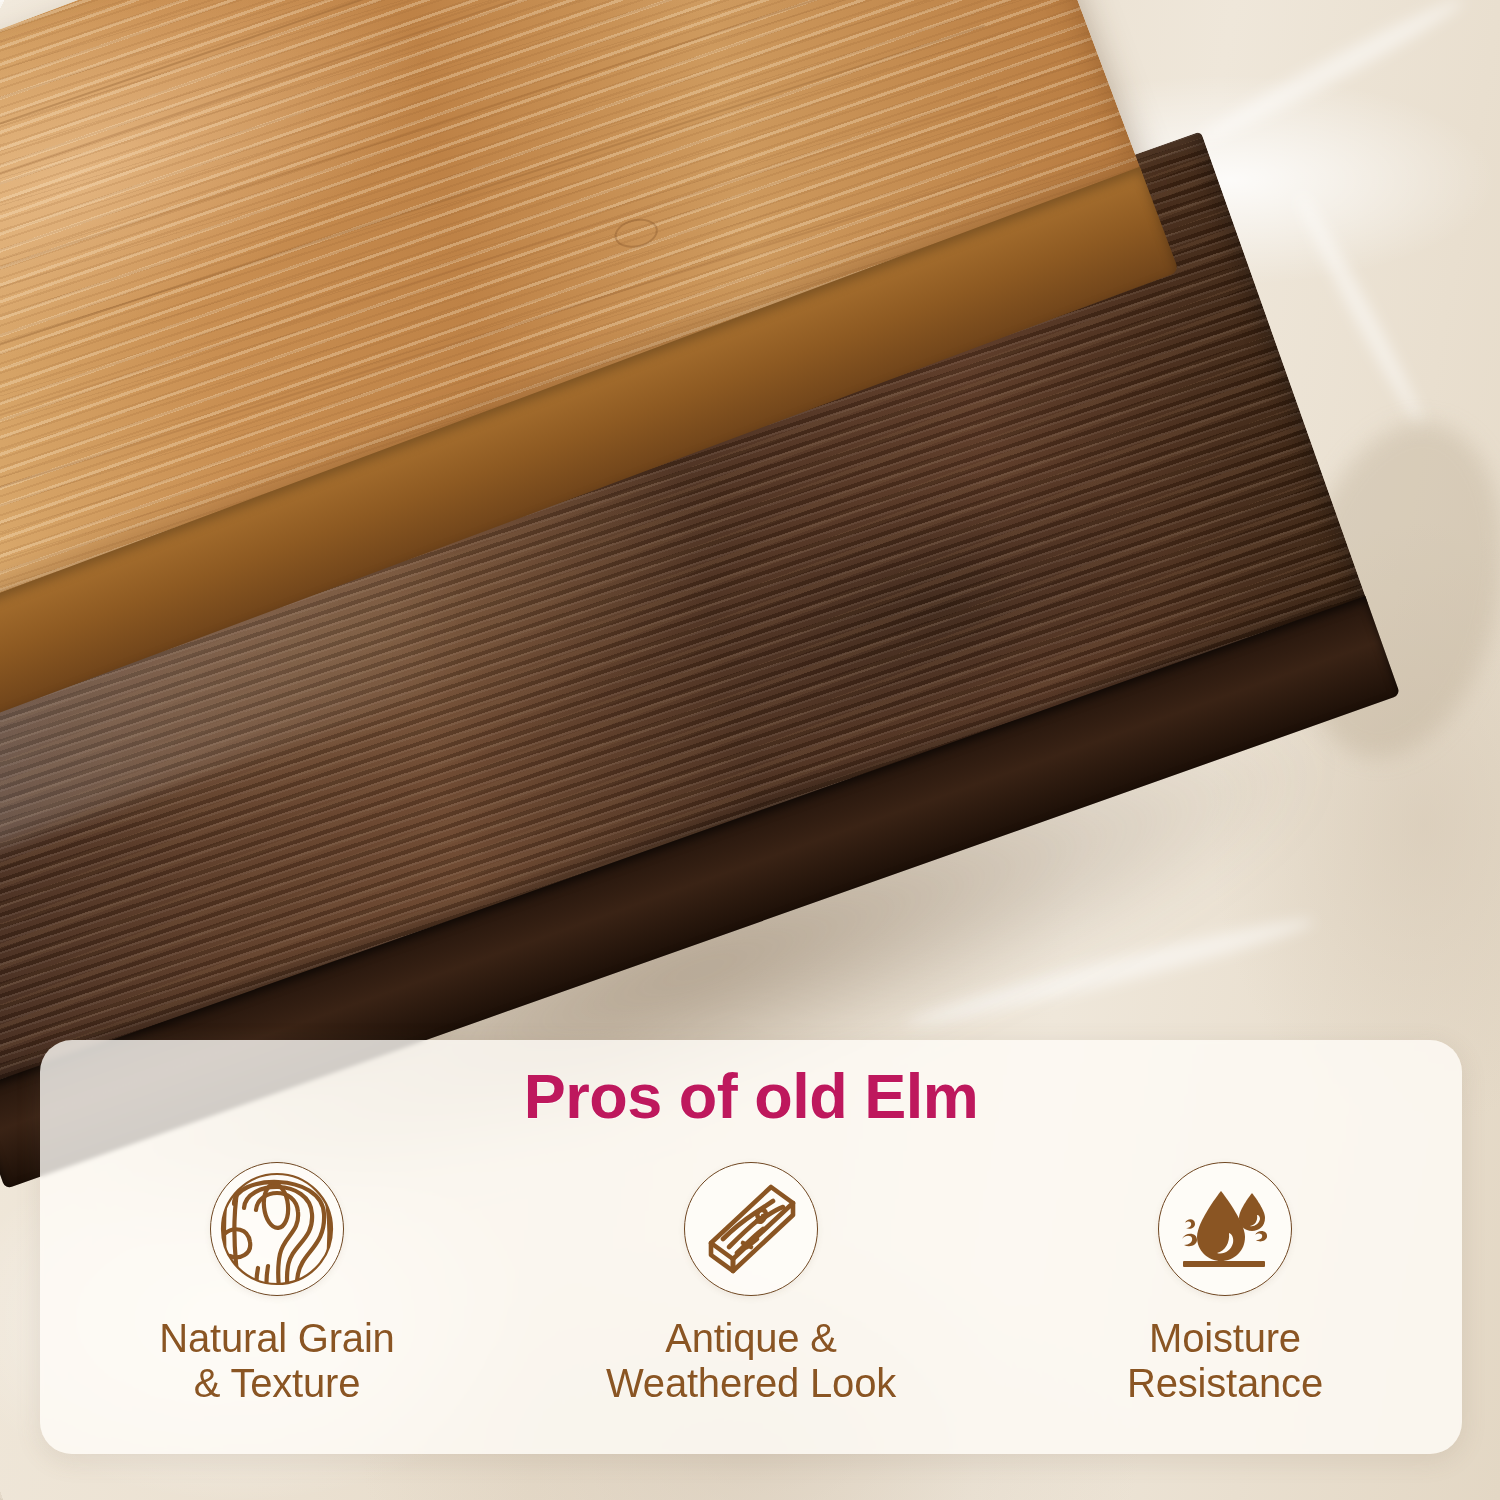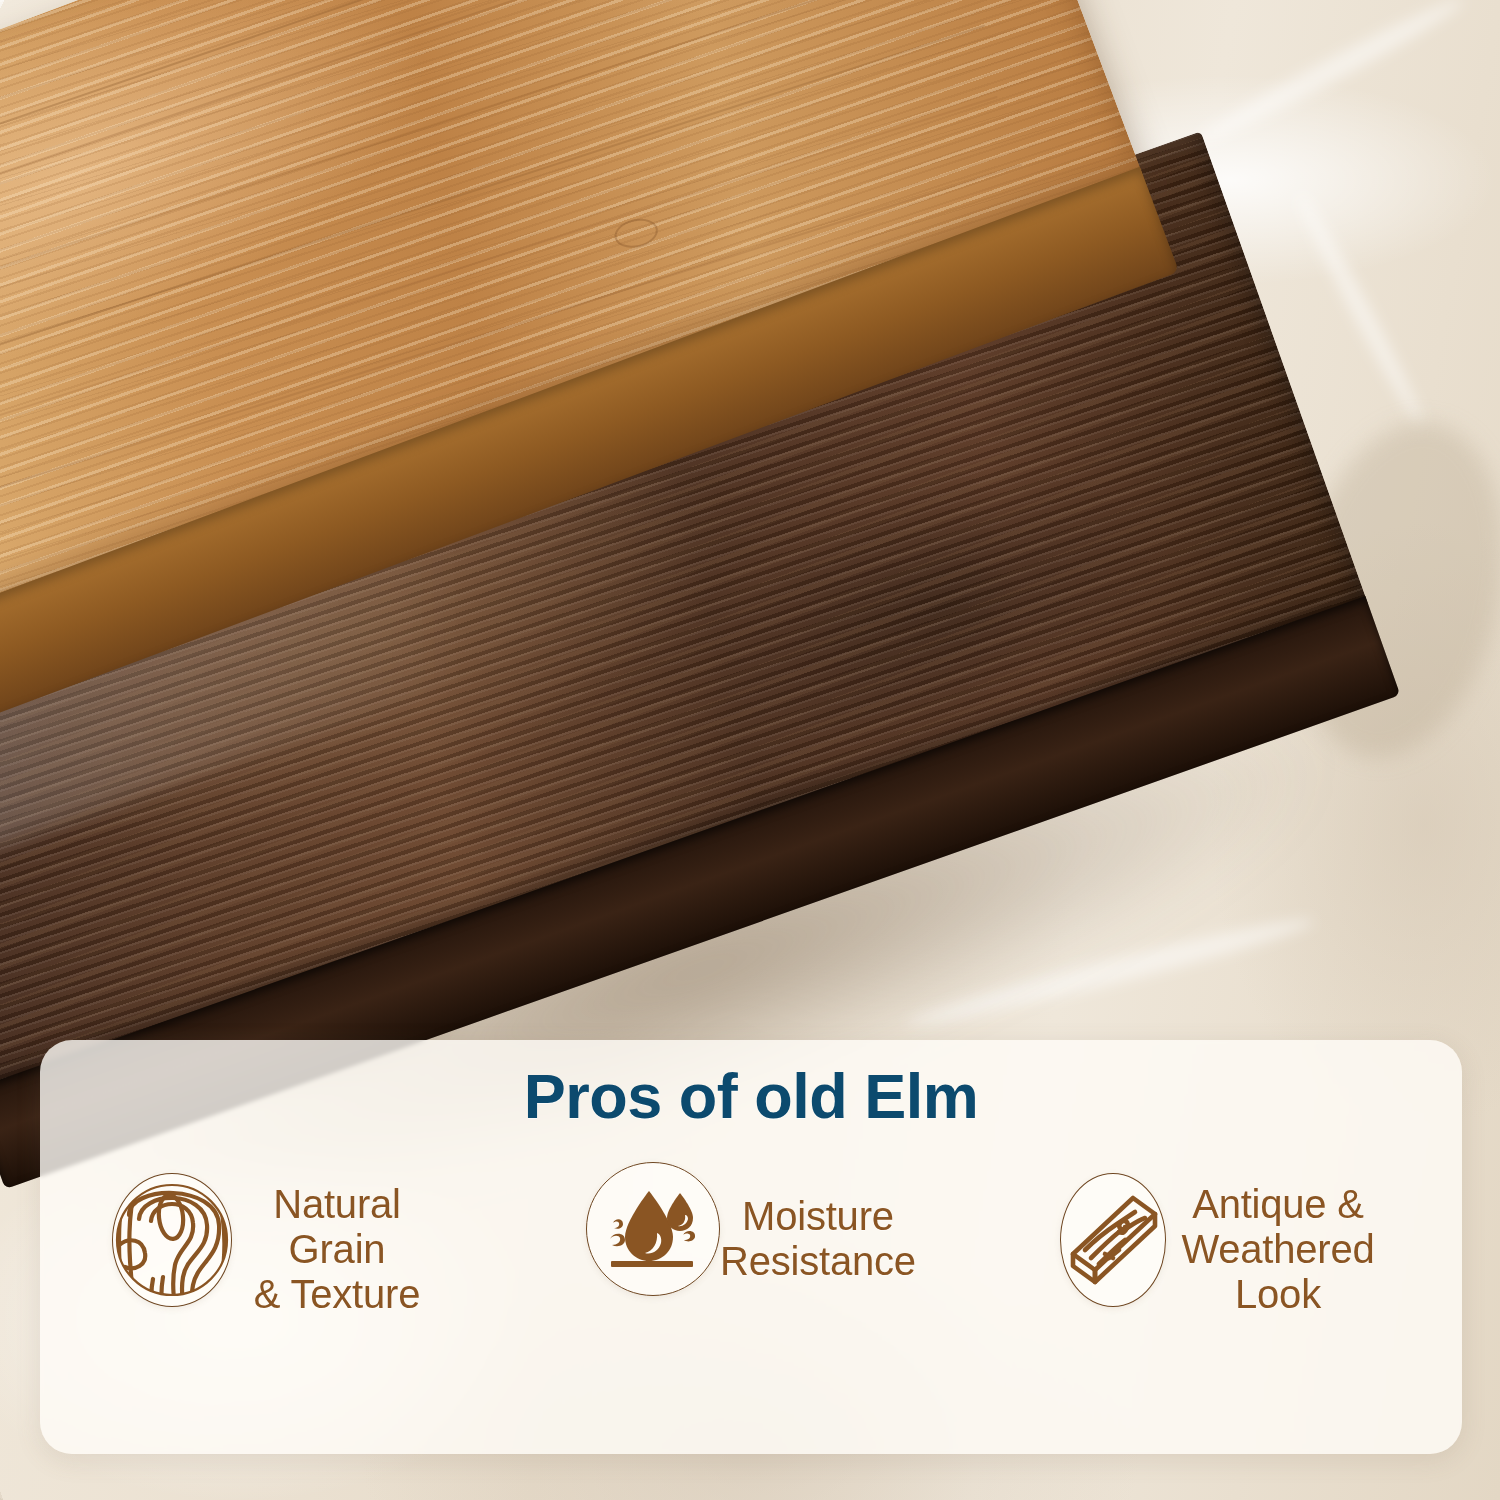--- a/index.html
+++ b/index.html
@@ -92,30 +92,30 @@
   
   .card{
     position:absolute;left:40px;top:1040px;width:1422px;height:414px;
     border-radius:32px;
     background:rgba(255,252,247,.80);
     box-shadow:0 6px 26px rgba(120,100,78,.14);
     backdrop-filter:blur(2px);
   }
   .card-title{
     position:absolute;left:0;right:0;top:20px;text-align:center;
-    font-size:63px;font-weight:bold;color:#0c4a6e;
+    font-size:63px;font-weight:bold;color:#be185d;
     letter-spacing:-0.5px;
     text-shadow:0 1px 0 rgba(255,255,255,.6);
   }
   .features{
     position:absolute;left:0;right:0;top:122px;
     display:flex;align-items:flex-start;justify-content:space-around;
   }
   .feature{
-    width:330px;display:flex;flex-direction:row;align-items:center;
+    width:330px;display:flex;flex-direction:column;align-items:center;
   }
   .icon-circle{
     width:132px;height:132px;border-radius:50%;
     border:1.6px solid #6E4621;
     background:rgba(255,253,250,.72);
     display:flex;align-items:center;justify-content:center;
     box-shadow:0 2px 6px rgba(120,94,64,.10);
   }
   .icon-circle svg{display:block;}
   .feature-label{
@@ -192,49 +192,49 @@
             <circle cx="59" cy="59" r="55" stroke-width="2.2"></circle>
           </svg>
         </div>
         <div class="feature-label">Natural Grain
 &amp; Texture</div>
       </div>
 
 
       <div class="feature">
         <div class="icon-circle">
-          <svg width="104" height="104" viewBox="0 0 104 104" fill="none">
-            <path d="M48 14 C48 14 72 44 72 60 C72 74 61 84 48 84 C35 84 24 74 24 60 C24 44 48 14 48 14 Z" fill="#8A5523"></path>
-            <path d="M56 56 C57 66, 52 74, 44 76 C50 78, 58 74, 60 66 C61 61, 59 57, 56 56 Z" fill="#FFFCF7"></path>
-            <path d="M79 16 C79 16 92 32 92 41 C92 49 86 54 79 54 C72 54 66 49 66 41 C66 32 79 16 79 16 Z" fill="#8A5523"></path>
-            <path d="M84 38 C85 44, 82 48, 77 49 C81 50, 86 47, 87 42 C87 40, 86 38, 84 38 Z" fill="#FFFCF7"></path>
-            <path d="M12 46 C14 41, 22 41, 22 47 C22 51, 17 53, 13 51 C16 51, 19 49, 18 46 C17 44, 14 44, 12 46 Z" fill="#8A5523"></path>
-            <path d="M9 62 C12 55, 24 55, 24 63 C24 68, 17 71, 11 68 C16 68, 20 65, 19 61 C18 58, 12 58, 9 62 Z" fill="#8A5523"></path>
-            <path d="M82 58 C85 52, 95 53, 94 60 C93 64, 87 66, 83 63 C87 63, 90 61, 89 58 C88 56, 84 56, 82 58 Z" fill="#8A5523"></path>
-            <rect x="10" y="84" width="82" height="6" rx="1" fill="#8A5523"></rect>
-          </svg>
-        </div>
-        <div class="feature-label">Moisture
-Resistance</div>
-      </div>
-
-      <div class="feature">
-        <div class="icon-circle">
           <svg width="104" height="104" viewBox="0 0 104 104" fill="none" stroke="#8A5523" stroke-width="4.6" stroke-linecap="round" stroke-linejoin="round">
             <path d="M12 66 L72 10 L94 26 L34 82 Z"></path>
             <path d="M12 66 L12 78 L34 94 L34 82"></path>
             <path d="M34 82 L34 94 L94 38 L94 26"></path>
             <path d="M24 62 C34 52, 44 44, 56 36 C62 32, 68 28, 74 24"></path>
             <path d="M30 70 C40 60, 48 52, 58 44"></path>
             <path d="M58 44 C62 46, 64 44, 66 40 C68 36, 66 32, 62 33 C58 34, 57 39, 60 41 C62 42, 64 41, 64 39"></path>
             <path d="M66 40 C72 36, 78 32, 84 30"></path>
             <path d="M38 76 C48 66, 56 58, 64 52"></path>
             <path d="M48 70 L58 62"></path>
             <path d="M44 66 L52 70"></path>
           </svg>
         </div>
         <div class="feature-label">Antique &amp;
 Weathered Look</div>
       </div>
 
+      <div class="feature">
+        <div class="icon-circle">
+          <svg width="104" height="104" viewBox="0 0 104 104" fill="none">
+            <path d="M48 14 C48 14 72 44 72 60 C72 74 61 84 48 84 C35 84 24 74 24 60 C24 44 48 14 48 14 Z" fill="#8A5523"></path>
+            <path d="M56 56 C57 66, 52 74, 44 76 C50 78, 58 74, 60 66 C61 61, 59 57, 56 56 Z" fill="#FFFCF7"></path>
+            <path d="M79 16 C79 16 92 32 92 41 C92 49 86 54 79 54 C72 54 66 49 66 41 C66 32 79 16 79 16 Z" fill="#8A5523"></path>
+            <path d="M84 38 C85 44, 82 48, 77 49 C81 50, 86 47, 87 42 C87 40, 86 38, 84 38 Z" fill="#FFFCF7"></path>
+            <path d="M12 46 C14 41, 22 41, 22 47 C22 51, 17 53, 13 51 C16 51, 19 49, 18 46 C17 44, 14 44, 12 46 Z" fill="#8A5523"></path>
+            <path d="M9 62 C12 55, 24 55, 24 63 C24 68, 17 71, 11 68 C16 68, 20 65, 19 61 C18 58, 12 58, 9 62 Z" fill="#8A5523"></path>
+            <path d="M82 58 C85 52, 95 53, 94 60 C93 64, 87 66, 83 63 C87 63, 90 61, 89 58 C88 56, 84 56, 82 58 Z" fill="#8A5523"></path>
+            <rect x="10" y="84" width="82" height="6" rx="1" fill="#8A5523"></rect>
+          </svg>
+        </div>
+        <div class="feature-label">Moisture
+Resistance</div>
+      </div>
+
     </div>
   </div>
 </div>
 
 </body></html>

